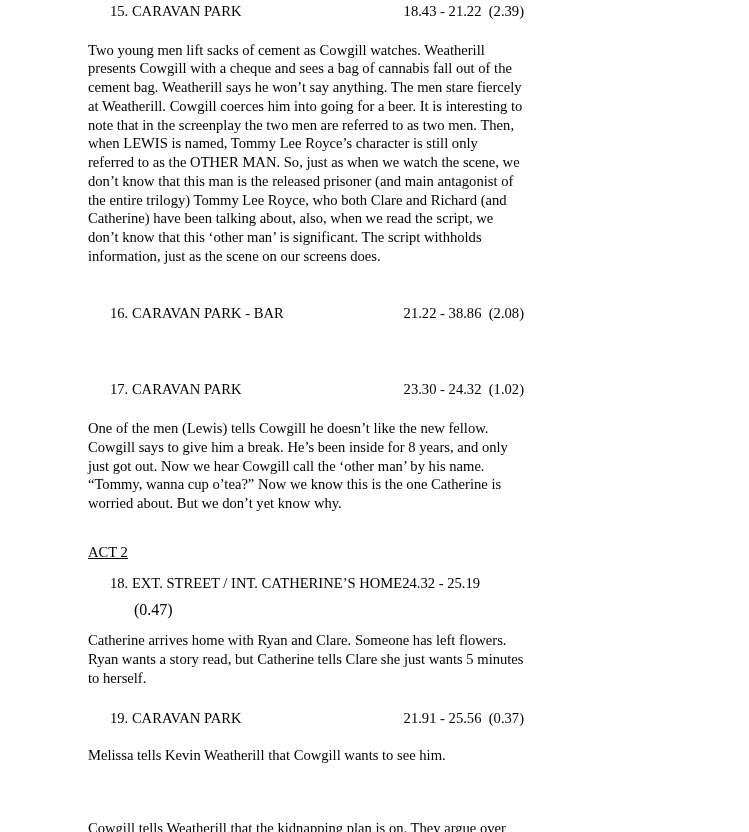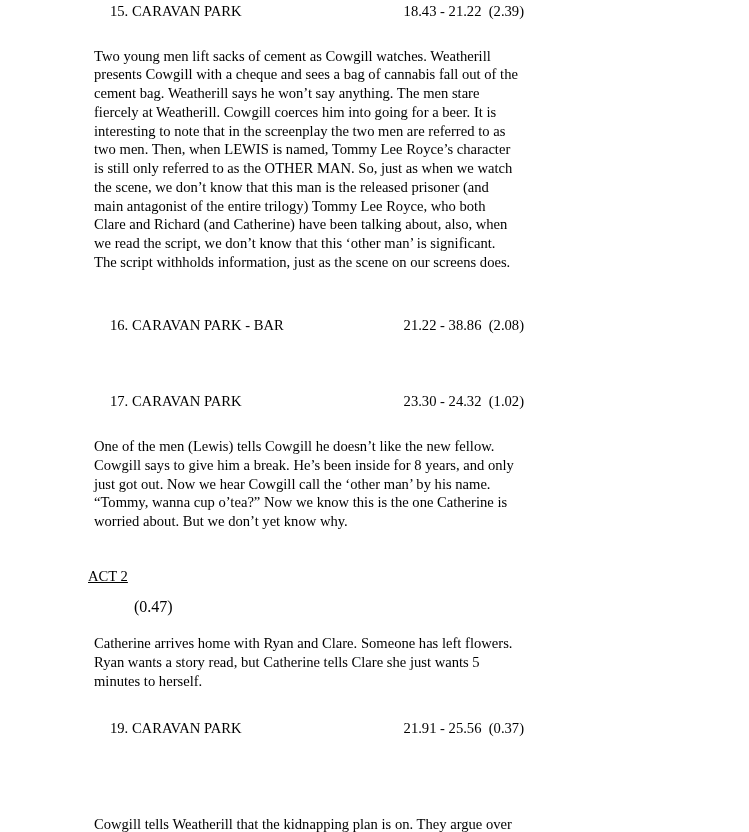--- a/index.html
+++ b/index.html
@@ -35,21 +35,21 @@
     white-space: pre-wrap;
   }
   .scene-time {
     flex: 0 0 auto;
     text-align: left;
     white-space: pre;
   }
   p.para {
     font-size: 14.6px;
     line-height: 1.285;
-    margin: 6px;
+    margin: 0;
     text-align: left;
   }
   .act-label {
     font-size: 14.6px;
     line-height: 1.28;
     text-decoration: underline;
     display: inline-block;
   }
   .sp-after-head { height: 20px; }
   .sp-after-para-lg { height: 38px; }
@@ -58,21 +58,21 @@
   .row-18 {
     display: flex;
     justify-content: space-between;
     align-items: flex-start;
     font-size: 14.6px;
     line-height: 1.28;
     padding-left: 22px;
   }
   .row-18 .t { white-space: pre; }
   .row-18 .right { padding-right: 71px; }
-  .indent-cont { padding-left: 46px; }
+  .indent-cont { padding-left: 46px; margin-top: 8px; }
 </style>
 </head>
 <body>
 
 <div class="page">
 
   <div style="height:2px"></div>
 
   <div class="scene-head">
     <span class="scene-title">15. CARAVAN PARK</span>
@@ -105,37 +105,42 @@
   <p class="para">One of the men (Lewis) tells Cowgill he doesn’t like the new fellow. Cowgill says to give him a break. He’s been inside for 8 years, and only just got out. Now we hear Cowgill call the ‘other man’ by his name. “Tommy, wanna cup o’tea?” Now we know this is the one Catherine is worried about. But we don’t yet know why.</p>
 
   <div class="sp-after-para-md"></div>
 
   <div>
     <span class="act-label">ACT 2</span>
   </div>
 
   <div class="sp-small" style="height:13px"></div>
 
+  <div class="row-18">
+    <span class="t">18. EXT. STREET / INT. CATHERINE’S HOME</span>
+    <span class="t right">24.32 - 25.19</span>
+  </div>
   <div class="indent-cont">
     <span class="t">(0.47)</span>
   </div>
 
   <div class="sp-small" style="height:12px"></div>
 
   <p class="para">Catherine arrives home with Ryan and Clare. Someone has left flowers. Ryan wants a story read, but Catherine tells Clare she just wants 5 minutes to herself.</p>
 
   <div class="sp-after-para-md" style="height:22px"></div>
 
   <div class="scene-head">
     <span class="scene-title">19. CARAVAN PARK</span>
     <span class="scene-time">21.91 - 25.56  (0.37)</span>
   </div>
 
   <div class="sp-after-head" style="height:18px"></div>
 
+  <p class="para">Melissa tells Kevin Weatherill that Cowgill wants to see him.</p>
 
   <div class="sp-after-para-lg" style="height:34px"></div>
 
 
   <div class="sp-after-head"></div>
 
   <p class="para">Cowgill tells Weatherill that the kidnapping plan is on. They argue over Kevin’s percentage. Cowgill offers 10%. Weatherill wants 50%. Cowgill talks about Melissa’s school fees. They agree on £100,000 (20%).</p>
 
 </div>
 

